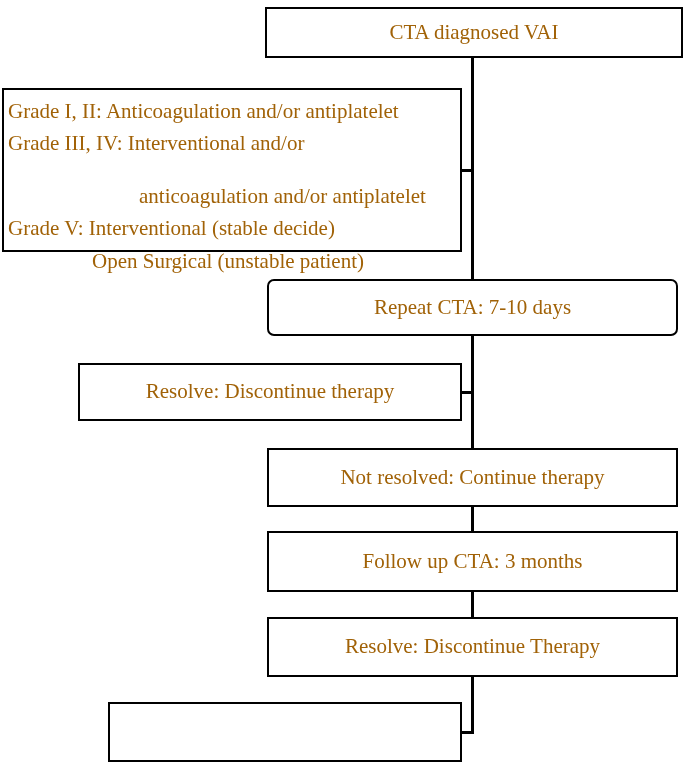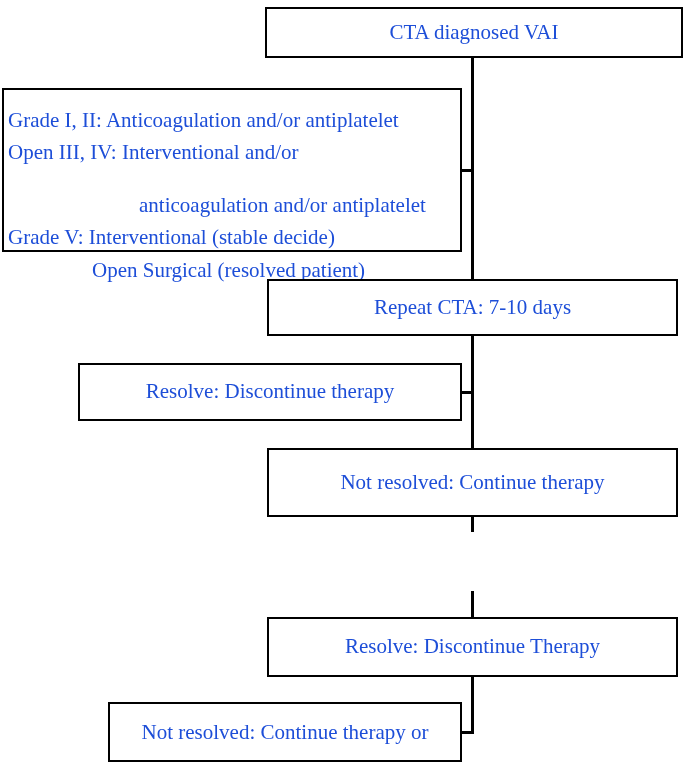--- a/index.html
+++ b/index.html
@@ -16,45 +16,45 @@
     color: #000000;
     overflow: hidden;
   }
   .box {
     position: absolute;
     box-sizing: border-box;
     border: 2px solid #000000;
     background: #ffffff;
     font-size: 21px;
     line-height: 1.2;
-    color: #1d4ed8;
+    color: #a16207;
     z-index: 2;
   }
   .box.center {
     display: flex;
     align-items: center;
     justify-content: center;
     text-align: center;
   }
   
   .vline, .hline {
     position: absolute;
     background: #000000;
     z-index: 1;
   }
   .vline { width: 3px; }
   .hline { height: 3px; }
 
   
   #box-cta-diagnosed      { left: 265px; top: 7px;   width: 418px; height: 51px; }
   #box-grade-management   { left: 2px;   top: 88px;  width: 460px; height: 164px;
-                            padding: 14px 4px; text-align: left; line-height: 32.4px; }
-  #box-repeat-cta         { left: 267px; top: 279px; width: 411px; height: 57px; }
+                            padding: 5px 4px; text-align: left; line-height: 32.4px; }
+  #box-repeat-cta         { left: 267px; top: 279px; width: 411px; height: 57px; border-radius: 7px; }
   #box-resolve-1          { left: 78px;  top: 363px; width: 384px; height: 58px; }
-  #box-not-resolved-1     { left: 267px; top: 448px; width: 411px; height: 69px; }
+  #box-not-resolved-1     { left: 267px; top: 448px; width: 411px; height: 59px; }
   #box-follow-up          { left: 267px; top: 531px; width: 411px; height: 61px; }
   #box-resolve-2          { left: 267px; top: 617px; width: 411px; height: 60px; }
   #box-not-resolved-2     { left: 108px; top: 702px; width: 354px; height: 60px;
                             flex-direction: column; line-height: 26px; }
 
   
   .grade-line        { padding-left: 0; white-space: nowrap; }
   .grade-line.ind-1  { padding-left: 131px; margin-top: 20px; }
   .grade-line.ind-2  { padding-left: 84px; }
 
@@ -84,40 +84,42 @@
   <div class="hline" id="stub-grades"></div>
   <div class="hline" id="stub-resolve-1"></div>
   <div class="hline" id="stub-bottom"></div>
 
   <div class="box center" id="box-cta-diagnosed">
     <span>CTA diagnosed VAI</span>
   </div>
 
   <div class="box" id="box-grade-management">
     <div class="grade-line">Grade I, II: Anticoagulation and/or antiplatelet</div>
-    <div class="grade-line">Open III, IV: Interventional and/or</div>
+    <div class="grade-line">Grade III, IV: Interventional and/or</div>
     <div class="grade-line ind-1">anticoagulation and/or antiplatelet</div>
     <div class="grade-line">Grade V: Interventional (stable decide)</div>
-    <div class="grade-line ind-2">Open Surgical (resolved patient)</div>
+    <div class="grade-line ind-2">Open Surgical (unstable patient)</div>
   </div>
 
   <div class="box center" id="box-repeat-cta">
     <span>Repeat CTA: 7-10 days</span>
   </div>
 
   <div class="box center" id="box-resolve-1">
     <span>Resolve: Discontinue therapy</span>
   </div>
 
   <div class="box center" id="box-not-resolved-1">
     <span>Not resolved: Continue therapy</span>
   </div>
 
+  <div class="box center" id="box-follow-up">
+    <span>Follow up CTA: 3 months</span>
+  </div>
 
   <div class="box center" id="box-resolve-2">
     <span>Resolve: Discontinue Therapy</span>
   </div>
 
   <div class="box center" id="box-not-resolved-2">
-    <span>Not resolved: Continue therapy or</span>
   </div>
 
 </div>
 
 </body></html>

